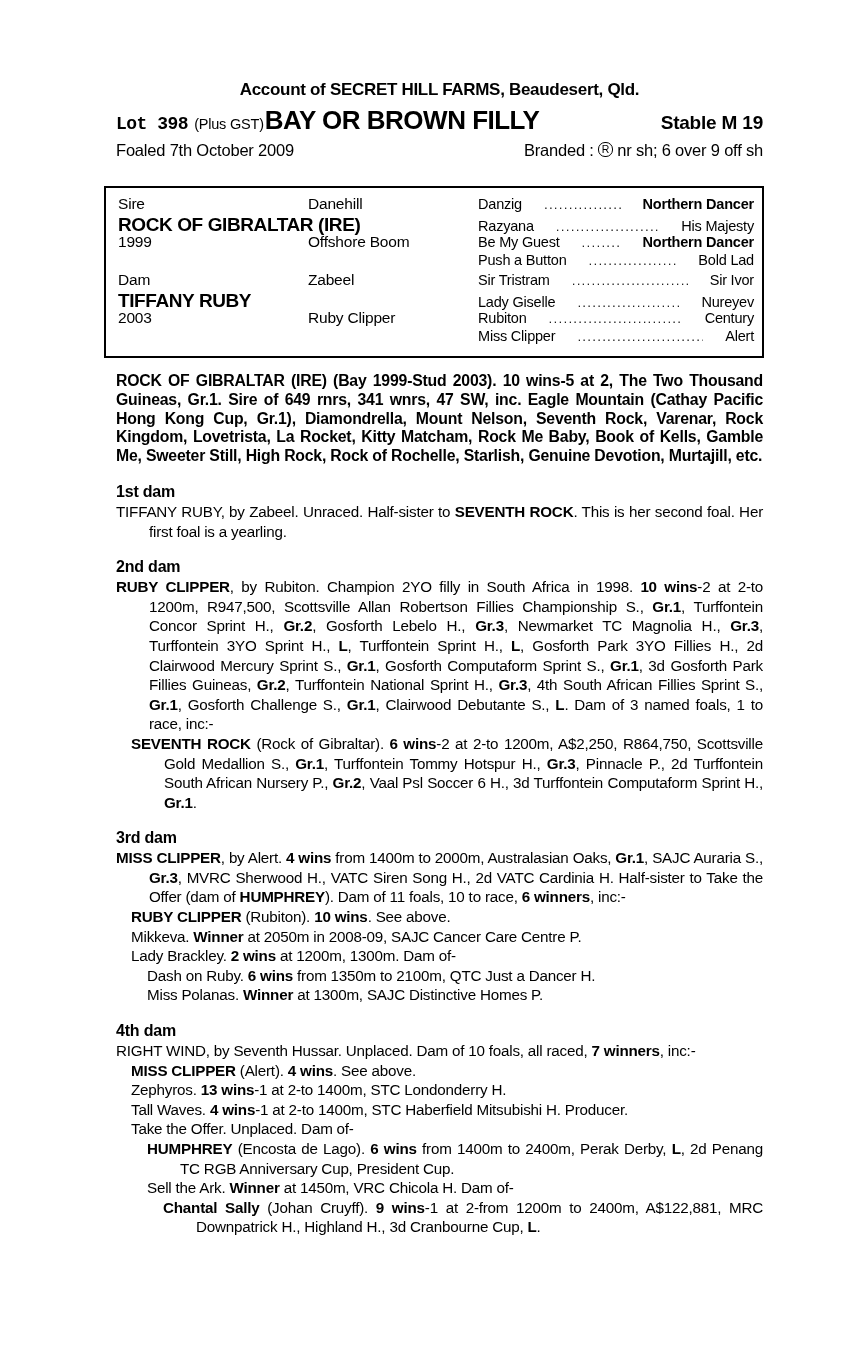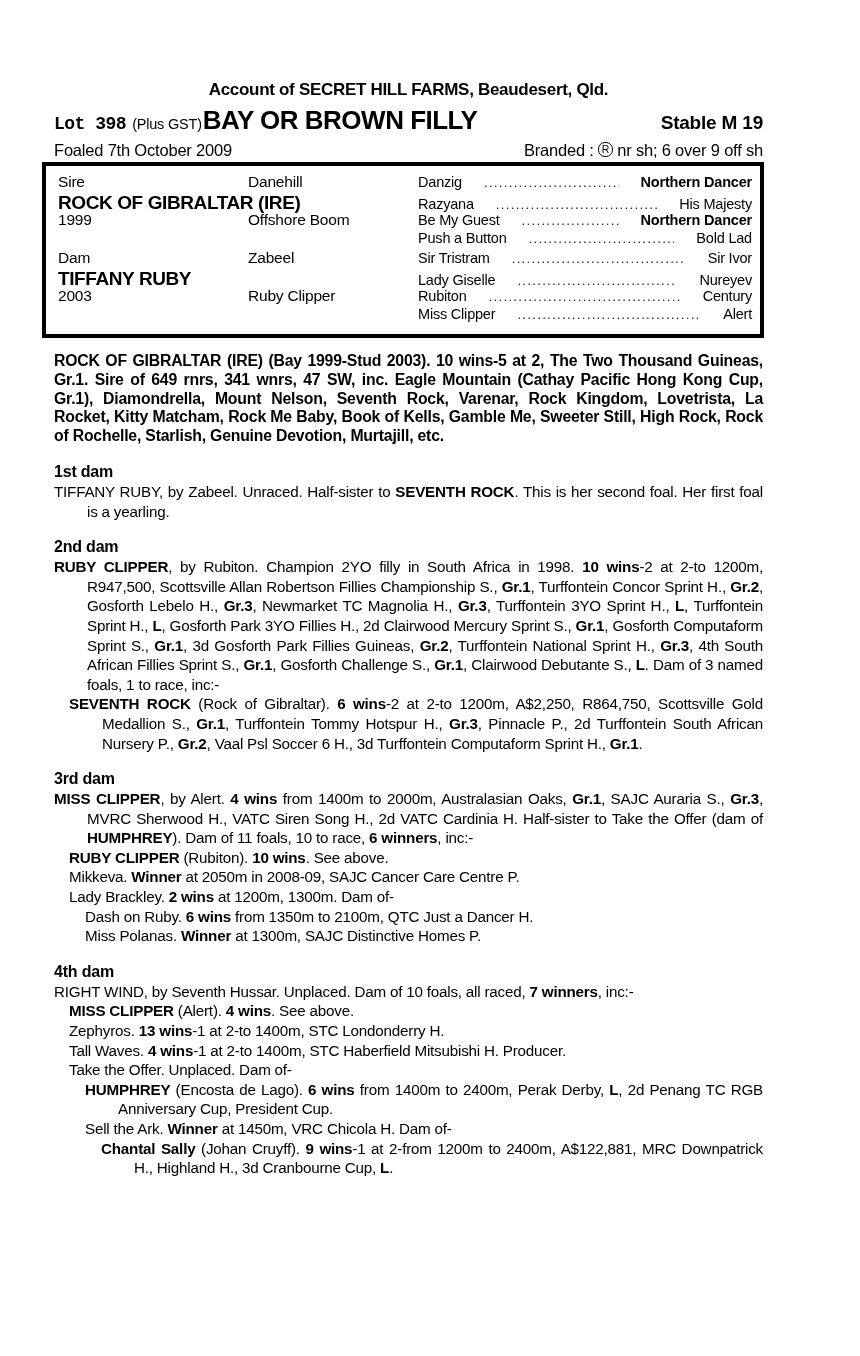--- a/index.html
+++ b/index.html
@@ -1,36 +1,36 @@
 <!DOCTYPE html>
 <html><head>
 <meta charset="utf-8">
 <style>
   html,body{margin:0;padding:0;background:#ffffff;}
   .page{
     position:relative;width:860px;height:1356px;box-sizing:border-box;
-    padding:80px 97px 0 54px;background:#fff;color:#000;
+    padding:80px 97px 0 116px;background:#fff;color:#000;
     font-family:"Liberation Sans","DejaVu Sans",sans-serif;
     letter-spacing:-0.2px;
   }
   .account{text-align:center;font-weight:bold;font-size:17px;line-height:20px;letter-spacing:-0.3px;}
   .lot-line{display:flex;align-items:baseline;margin-top:5px;white-space:nowrap;}
   .lot-num{font-size:18px;font-weight:bold;letter-spacing:-0.5px;font-family:Liberation Mono, monospace;}
   .gst{font-size:14.5px;margin:0 1px 0 6px;}
   .horse-title{font-size:26px;font-weight:bold;letter-spacing:-0.5px;}
   .stable{margin-left:auto;font-size:19px;font-weight:bold;}
   .foaled-line{display:flex;align-items:baseline;font-size:16.5px;margin-top:3px;line-height:22px;}
   .branded{margin-left:auto;display:inline-flex;align-items:baseline;}
   .brand-mark{
     display:inline-block;border:1.5px solid #000;border-radius:7px;
     font-size:10.5px;line-height:1;padding:1.5px 3px 1px 3px;margin:0 4px;
     vertical-align:3px;position:relative;top:-3px;font-weight:normal;letter-spacing:0;
   }
   .ped-table{
-    border:4px solid #000000;margin:1px 0 0 -12px;width:calc(100% + 13px);
+    border:2px solid #000000;margin:25px 0 0 -12px;width:calc(100% + 13px);
     box-sizing:border-box;padding:7px 8px 9px 12px;
   }
   .ped-row{display:flex;align-items:baseline;height:19px;}
   .ped-cell{flex:none;}
   .cell-1{width:190px;font-size:15.5px;}
   .cell-2{width:170px;font-size:15.5px;}
   .cell-name{width:360px;font-weight:bold;font-size:19px;letter-spacing:-0.4px;white-space:nowrap;}
   .cell-3{flex:1 1 auto;display:flex;align-items:baseline;font-size:14.5px;min-width:0;gap:20px;}
   .g-name{flex:none;}
   .leader{flex:1 1 auto;overflow:hidden;white-space:nowrap;margin:0 2px;min-width:6px;}

